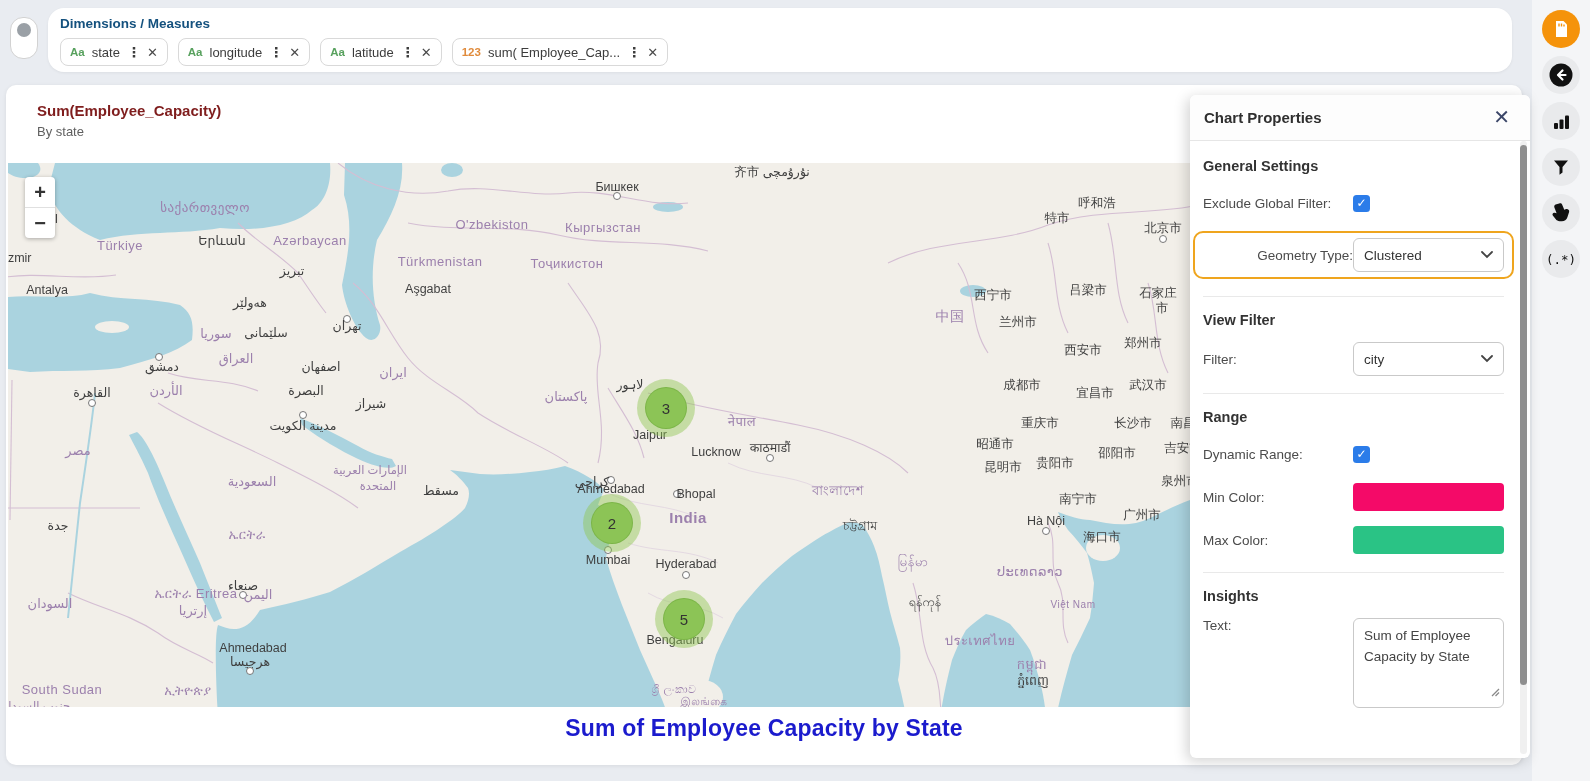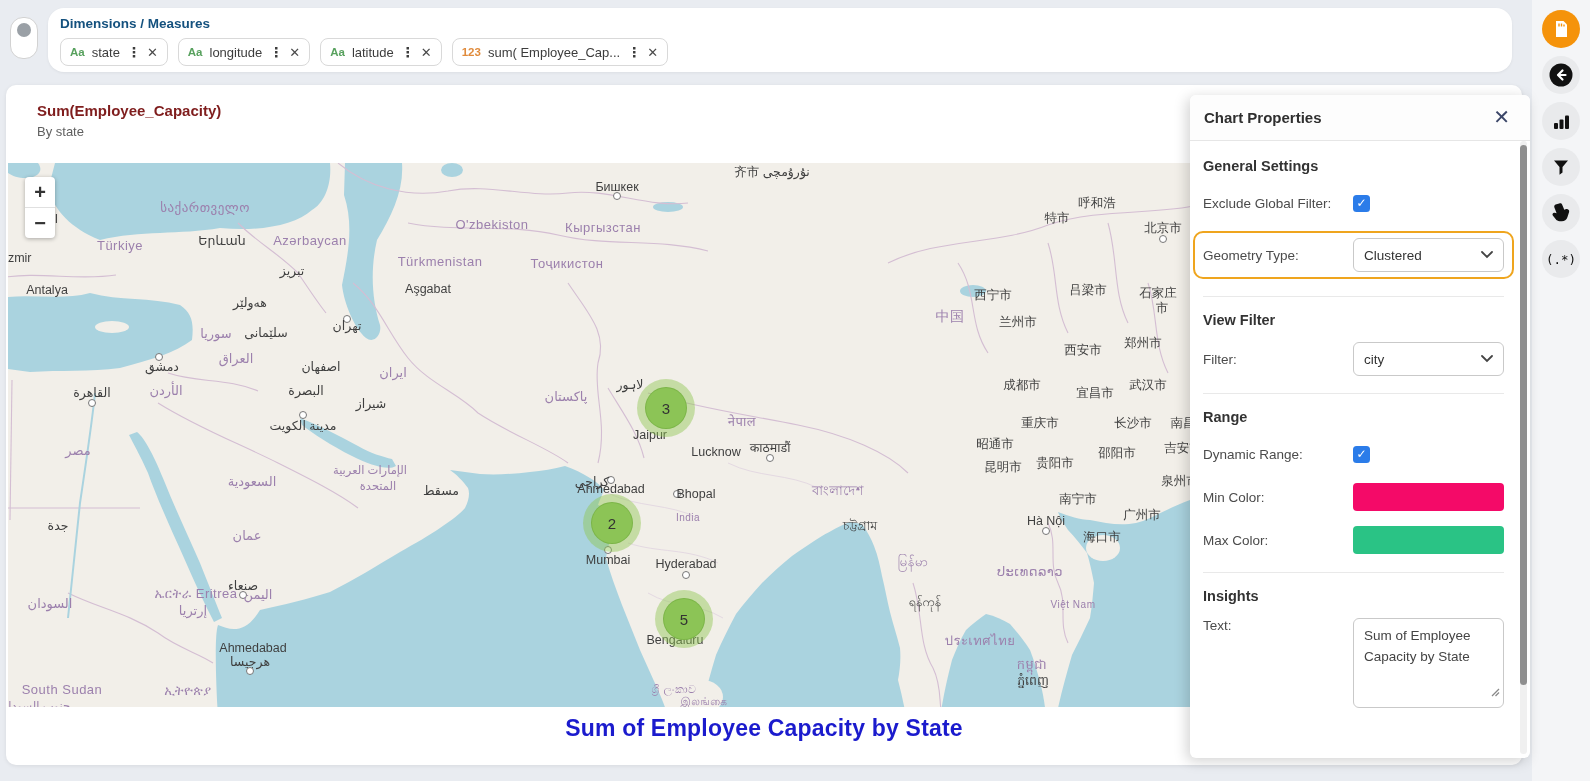--- a/index.html
+++ b/index.html
@@ -74,21 +74,21 @@
   }
   .panel-title{position:absolute;left:14px;top:14px;font-size:15px;font-weight:700;color:#2f2f2f;}
   .panel-close{position:absolute;right:20px;top:10px;font-size:20px;font-weight:300;color:#3b4668;cursor:pointer;}
   .panel-body{position:absolute;top:46px;bottom:4px;left:0;right:0;padding:2px 26px 10px 13px;overflow:hidden;}
   .sec-heading{margin:15px 0 14px;font-size:14.5px;font-weight:700;color:#333;}
   .sec-divider{border-top:1px solid #e9e9e9;margin:17px 0 2px;}
   .prow{display:flex;align-items:center;justify-content:space-between;margin-bottom:13px;min-height:30px;}
   .prow.top{align-items:flex-start;}
   .prow .plabel{font-size:13.5px;color:#4b4b4b;}
   .prow .ctrl{width:151px;flex:none;}
-  .prow.highlight{border:2px solid #efa51e;border-radius:10px;padding:5px 8px;margin:2px -10px 12px -10px;}
+  .prow.highlight{border:2px solid #efa51e;border-radius:10px;padding:5px 8px;margin:2px -10px 12px -10px;justify-content:flex-end;}
   .checkbox{width:17px;height:17px;border-radius:3.5px;display:flex;align-items:center;justify-content:center;
     color:#fff;font-size:12px;font-weight:700;cursor:pointer;}
   .selectbox{
     height:32px;border:1px solid #c9c9c9;border-radius:6px;background:#fff;display:flex;align-items:center;
     justify-content:space-between;padding:0 10px;font-size:13.5px;color:#333;cursor:pointer;
   }
   .swatch{height:28px;border-radius:4px;cursor:pointer;}
   .textbox{
     position:relative;height:74px;border:1px solid #c9c9c9;border-radius:6px;background:#fff;
     padding:7px 10px;font-size:13.5px;color:#444;line-height:1.55;cursor:text;
@@ -223,29 +223,29 @@
         <span class="map-label n" style="left: 559px; top: 100px;">Тоҷикистон</span>
         <span class="map-label n" style="left: 178px; top: 170px; margin-left: 30px;">سوريا</span>
         <span class="map-label n" style="left: 228px; top: 195px;">العراق</span>
         <span class="map-label n" style="left: 385px; top: 209px;">ايران</span>
         <span class="map-label n" style="left: 158px; top: 227px;">الأردن</span>
         <span class="map-label n" style="left: 70px; top: 287px;">مصر</span>
         <span class="map-label n" style="left: 244px; top: 318px;">السعودية</span>
         <span class="map-label n" style="left: 558px; top: 233px;">پاکستان</span>
         <span class="map-label n" style="left: 362px; top: 307px; font-size: 11.5px;">الإمارات العربية</span>
         <span class="map-label n" style="left: 370px; top: 323px; font-size: 11.5px;">المتحدة</span>
-        <span class="map-label n" style="left: 239px; top: 372px;">عمان</span>
+        <span class="map-label n" style="left: 239px; top: 372px;">ኤርትራ</span>
         <span class="map-label n" style="left: 250px; top: 431px;">اليمن</span>
         <span class="map-label n" style="left: 42px; top: 440px;">السودان</span>
         <span class="map-label n" style="left: 188px; top: 431px;">ኤርትራ Eritrea</span>
         <span class="map-label n" style="left: 185px; top: 447px;">إرتريا</span>
         <span class="map-label n" style="left: 180px; top: 528px;">ኢትዮጵያ</span>
         <span class="map-label n" style="left: 54px; top: 526px;">South Sudan</span>
         <span class="map-label n" style="left: 27px; top: 543px; font-size: 11.5px;">جنوب السودان</span>
-        <span class="map-label n" style="left: 680px; top: 354px; font-size: 10px;">India</span>
+        <span class="map-label n" style="left: 680px; top: 354px; font-size: 15px; font-weight: bold;">India</span>
         <span class="map-label n" style="left: 734px; top: 258px;">नेपाल</span>
         <span class="map-label n" style="left: 830px; top: 328px;">বাংলাদেশ</span>
         <span class="map-label n" style="left: 905px; top: 399px;">မြန်မာ</span>
         <span class="map-label n" style="left: 972px; top: 477px;">ประเทศไทย</span>
         <span class="map-label n" style="left: 1022px; top: 408px;">ປະເທດລາວ</span>
         <span class="map-label n" style="left: 1065px; top: 441px; font-size: 10px;">Việt Nam</span>
         <span class="map-label n" style="left: 1024px; top: 502px;">កម្ពុជា</span>
         <span class="map-label n" style="left: 942px; top: 154px; font-size: 14px;">中国</span>
         <span class="map-label n" style="left: 666px; top: 526px; font-size: 11px;">ශ්‍රී ලංකාව</span>
         <span class="map-label n" style="left: 696px; top: 539px; font-size: 10.5px;">இலங்கை</span>

